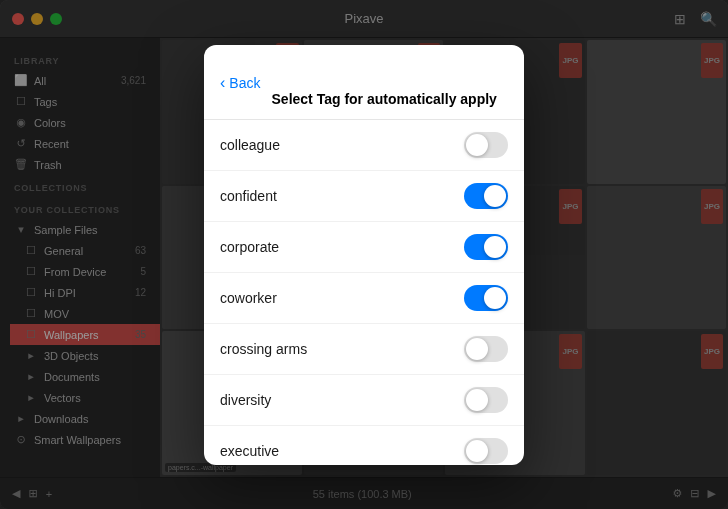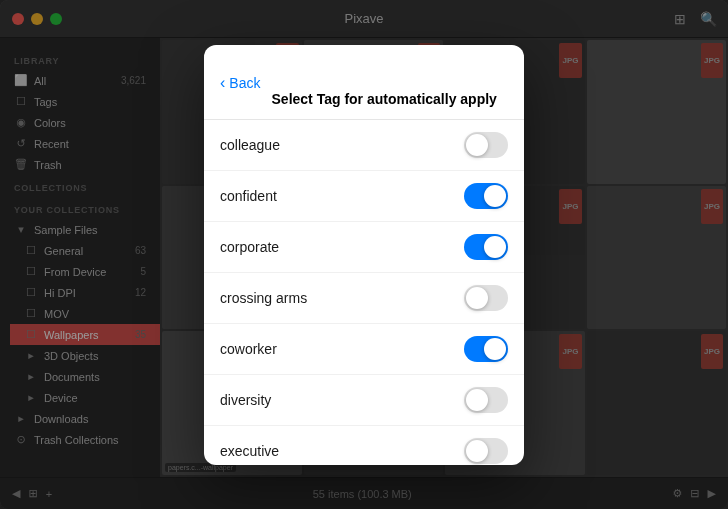--- a/index.html
+++ b/index.html
@@ -404,31 +404,31 @@
         <div class="sidebar-item">
           <span class="item-icon">▸</span>
           <span>3D Objects</span>
         </div>
         <div class="sidebar-item">
           <span class="item-icon">▸</span>
           <span>Documents</span>
         </div>
         <div class="sidebar-item">
           <span class="item-icon">▸</span>
-          <span>Device</span>
+          <span>Vectors</span>
         </div>
       </div>
 
       <div class="sidebar-item">
         <span class="item-icon">▸</span>
         <span>Downloads</span>
       </div>
       <div class="sidebar-item">
         <span class="item-icon">⊙</span>
-        <span>Trash Collections</span>
+        <span>Smart Wallpapers</span>
       </div>
     </div>
 
     <div class="content-area">
       <div class="photo-grid">
         <div class="photo-cell dark">
           <span class="photo-badge">JPG</span>
         </div>
         <div class="photo-cell medium">
           <span class="photo-badge">JPG</span>
@@ -509,28 +509,28 @@
               <div class="toggle-knob"></div>
             </div>
           </div>
           <div class="tag-item">
             <span class="tag-name">corporate</span>
             <div class="toggle on">
               <div class="toggle-knob"></div>
             </div>
           </div>
           <div class="tag-item">
+            <span class="tag-name">coworker</span>
+            <div class="toggle on">
+              <div class="toggle-knob"></div>
+            </div>
+          </div>
+          <div class="tag-item">
             <span class="tag-name">crossing arms</span>
             <div class="toggle off">
-              <div class="toggle-knob"></div>
-            </div>
-          </div>
-          <div class="tag-item">
-            <span class="tag-name">coworker</span>
-            <div class="toggle on">
               <div class="toggle-knob"></div>
             </div>
           </div>
           <div class="tag-item">
             <span class="tag-name">diversity</span>
             <div class="toggle off">
               <div class="toggle-knob"></div>
             </div>
           </div>
           <div class="tag-item">

